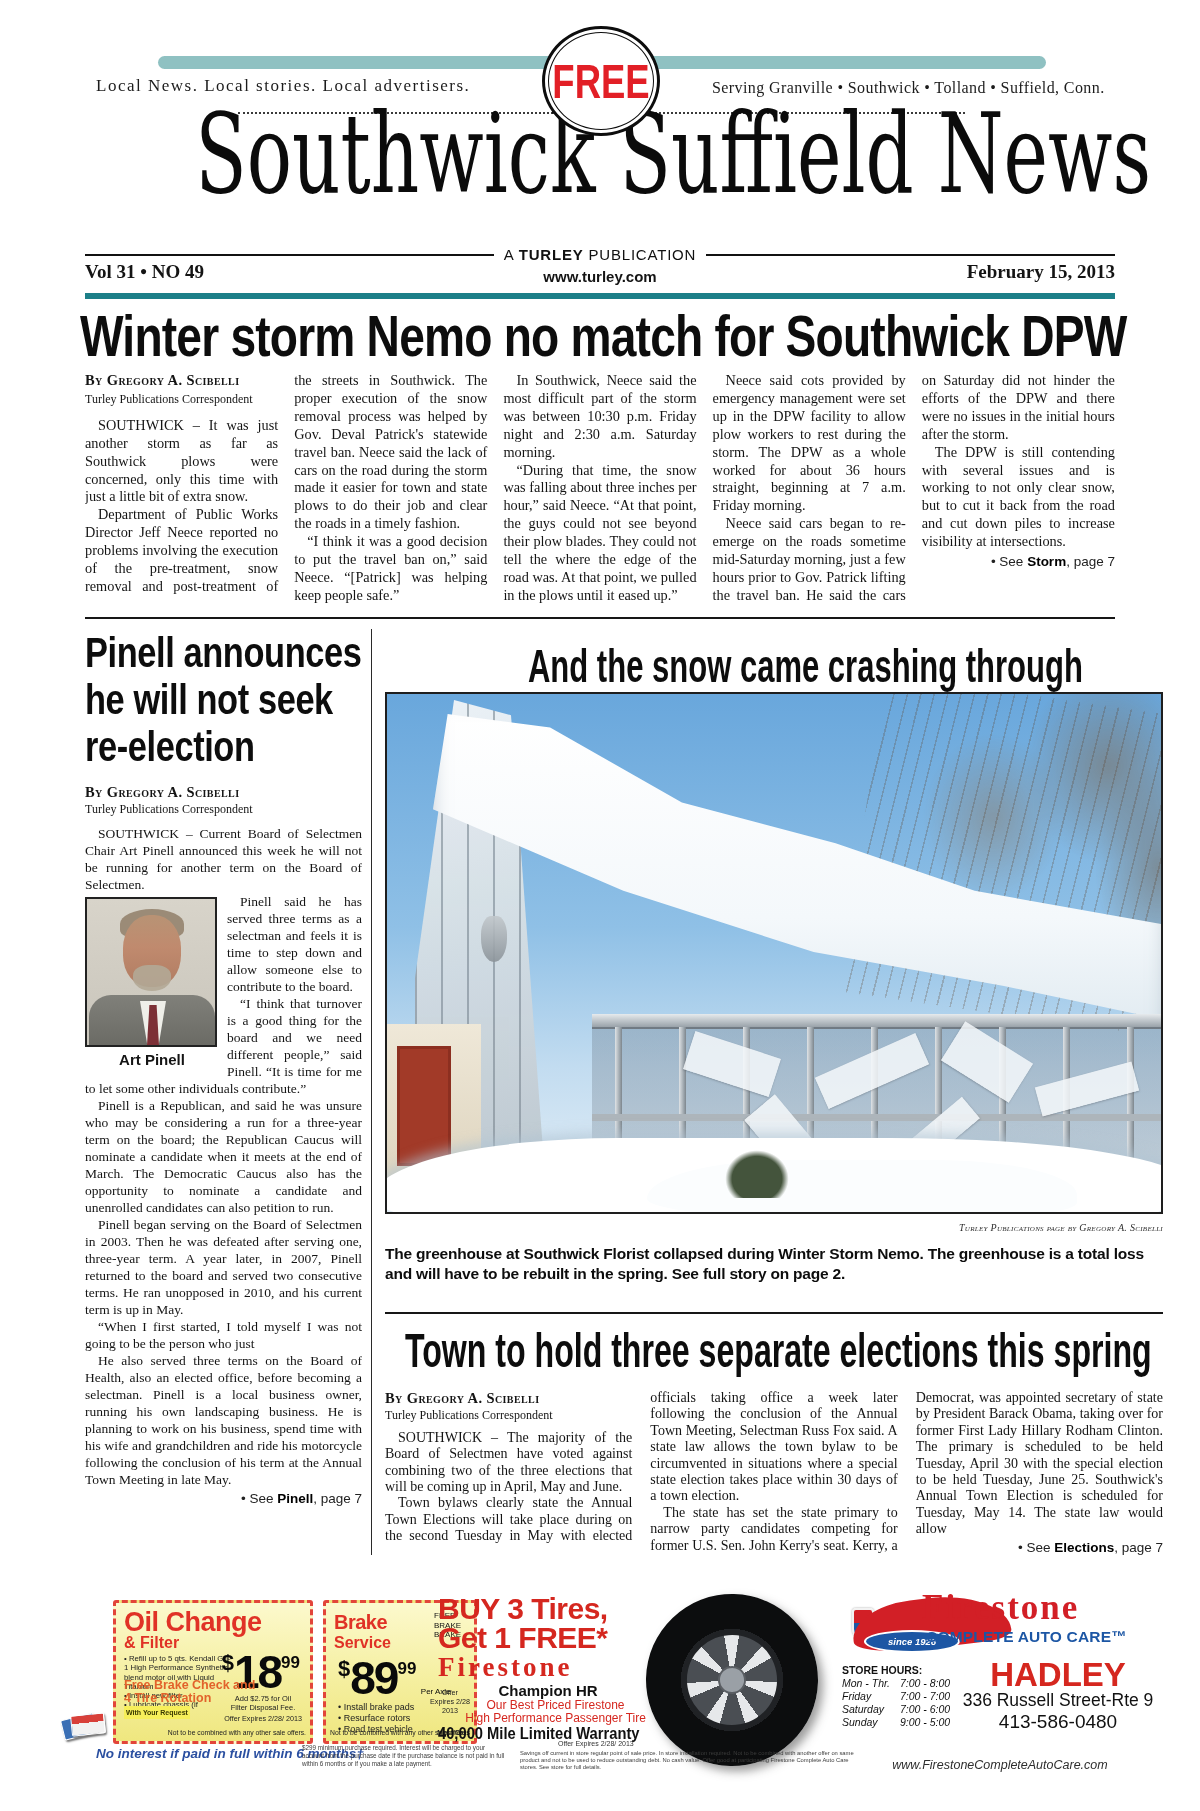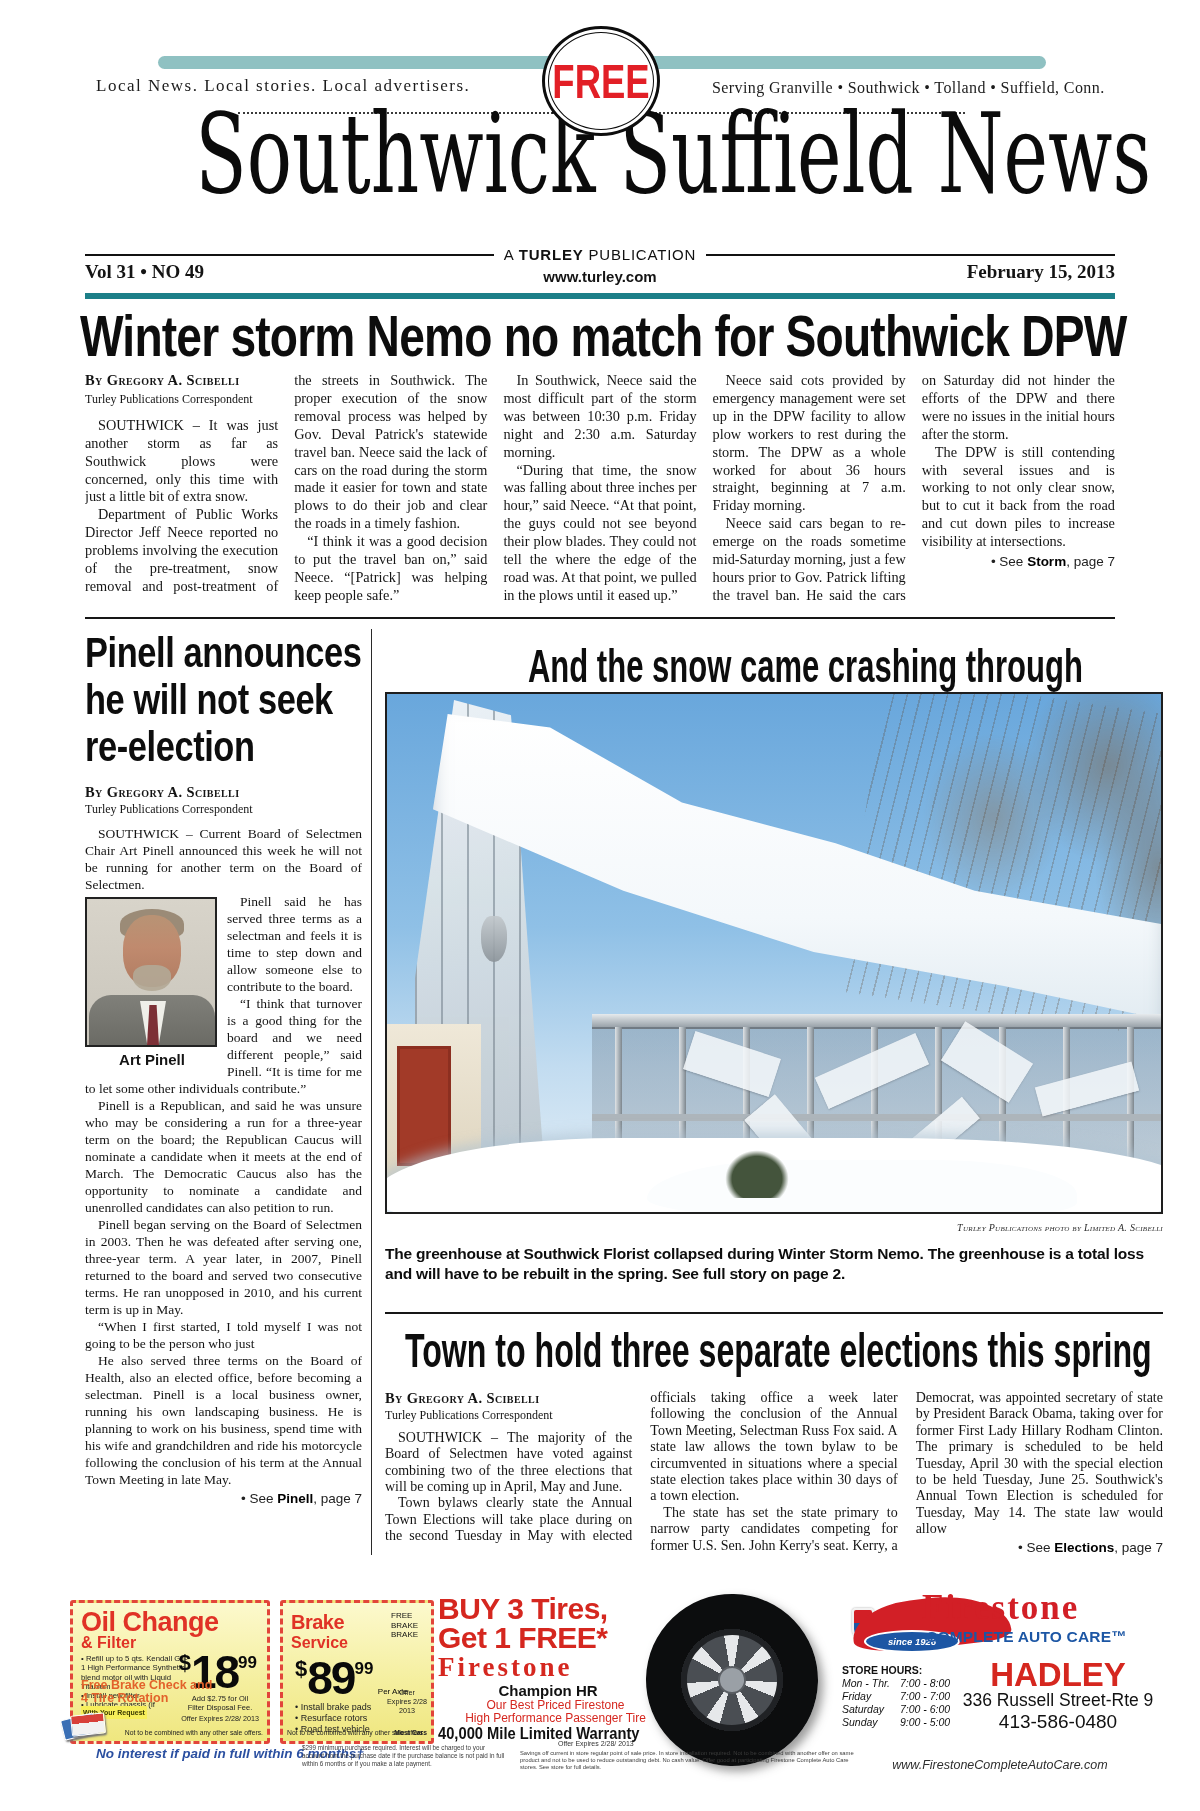--- a/index.html
+++ b/index.html
@@ -128,21 +128,21 @@
   .elect-h { position:absolute; left:405px; top:1322px; width:782px; height:58px; white-space:nowrap;
       font-family:"Liberation Sans",sans-serif; font-weight:800; font-size:49px; color:#0d0d0d; }
   .elect-h span { display:inline-block; transform:scaleX(0.655); transform-origin:left center; }
   .elect-cols { position:absolute; left:385px; top:1390px; width:778px; height:205px; overflow:hidden;
       column-count:3; column-gap:18px; font-size:14px; line-height:16.4px; text-align:justify; }
   .elect-cols .byline-blk { margin-bottom:6px; }
 
   
   .coupon { position:absolute; border:3px dashed #e2453a; border-radius:3px;
       background:linear-gradient(180deg,#fcf9cd 0%,#f5efa0 55%,#efe77f 100%);
-      font-family:"Liberation Sans",sans-serif; overflow:hidden; }
+      font-family:"Liberation Sans",sans-serif; overflow:hidden;margin-left:43px; }
   .oil-coupon { left:70px; top:1600px; width:200px; height:144px; }
   .brake-coupon { left:280px; top:1600px; width:154px; height:144px; }
   .cp-title { color:#e03226; font-weight:800; font-size:27px; line-height:26px; letter-spacing:-0.5px; }
   .cp-sub { color:#e03226; font-weight:800; font-size:16px; line-height:16px; }
   .cp-bullets { list-style:none; font-size:7.8px; line-height:9.3px; color:#222; margin-top:3px; }
   .cp-bullets li::before { content:"• "; }
   .cp-price { position:absolute; font-weight:800; color:#0a0a0a; }
   .cp-price .d { font-size:22px; vertical-align:18px; }
   .cp-price .w { font-size:46px; letter-spacing:-2px; }
   .cp-price .c { font-size:17px; vertical-align:20px; }
@@ -313,21 +313,21 @@
     <div class="gh-debris" style="left:560px;top:345px;width:80px;height:46px;transform:rotate(32deg)"></div>
     <div class="gh-debris" style="left:650px;top:380px;width:100px;height:30px;transform:rotate(-15deg)"></div>
     <div class="gh-debris" style="left:360px;top:420px;width:70px;height:40px;transform:rotate(50deg)"></div>
     <div class="gh-debris" style="left:500px;top:430px;width:95px;height:28px;transform:rotate(-40deg)"></div>
     <div class="gh-house"></div>
     <div class="gh-door"></div>
     <div class="gh-snow1"></div>
     <div class="gh-snow2"></div>
     <div class="gh-shrub"></div>
   </div>
-  <div class="gh-credit">Turley Publications photo by Limited A. Scibelli</div>
+  <div class="gh-credit">Turley Publications page by Gregory A. Scibelli</div>
   <div class="gh-caption">The greenhouse at Southwick Florist collapsed during Winter Storm Nemo. The greenhouse is a total loss and will have to be rebuilt in the spring. See full story on page 2.</div>
   <div class="hdiv2"></div>
 
   <div class="elect-h">
     <span>Town to hold three separate elections this spring</span>
   </div>
   <div class="elect-cols">
     <div class="byline-blk">
       <div class="byline-name">By Gregory A. Scibelli</div>
       <div class="byline-org">Turley Publications Correspondent</div>

